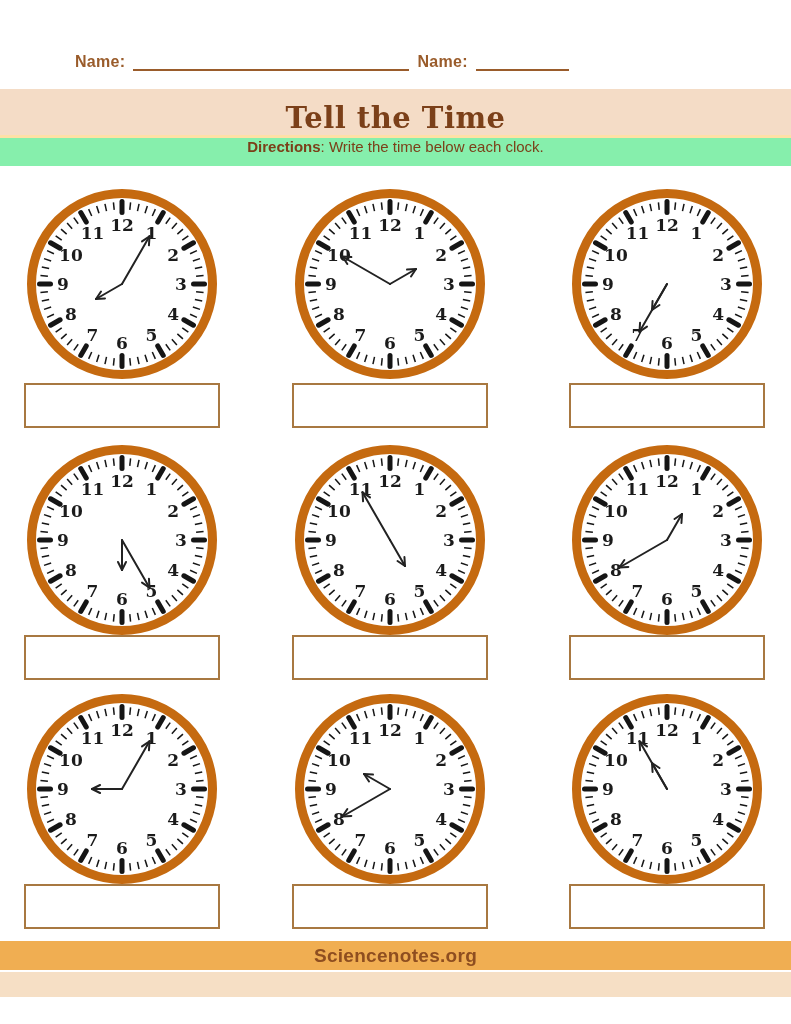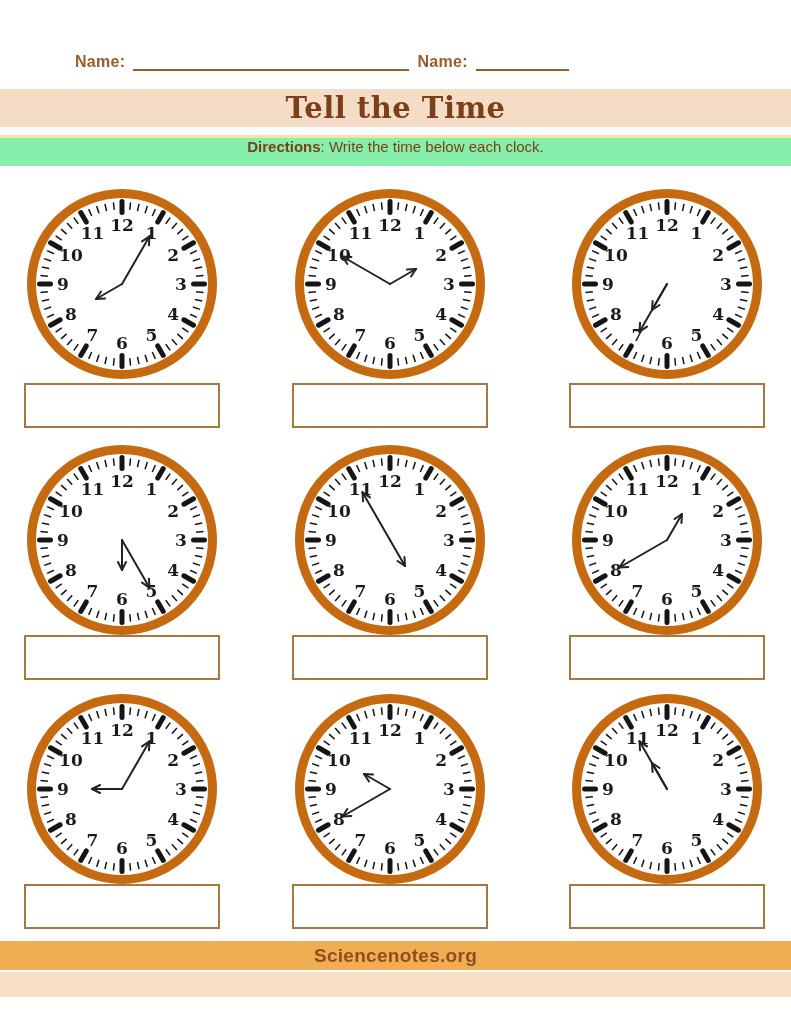--- a/index.html
+++ b/index.html
@@ -10,22 +10,22 @@
   
   .name-row{
     position:absolute;top:53px;left:75px;display:flex;align-items:flex-end;
     color:#9A5C2B;font-size:16px;font-weight:bold;letter-spacing:.3px;
   }
   .uline{display:inline-block;height:15px;border-bottom:2px solid #9A5C2B;margin:0 8px;}
   .uline.name{width:276px;}
   .uline.date{width:93px;margin-right:0;}
   
   .title-band{
-    position:absolute;top:89px;left:0;width:791px;height:38px;background:#F4DCC6;
-    display:flex;align-items:center;justify-content:center;
+    position:absolute;top:89px;left:0;width:791px;height:46px;background:#F4DCC6;
+    display:flex;align-items:flex-end;justify-content:center;
   }
   .title-band h1{
     margin:0;font-family:"DejaVu Serif", serif;font-weight:bold;font-size:29px;
     color:#7B4019;letter-spacing:.5px;
   }
   
   .directions-band{
     position:absolute;top:135px;left:0;width:791px;height:28px;background:#86efac;
     border-top:3px solid #FDE0A6;box-sizing:content-box;
     display:flex;justify-content:center;

